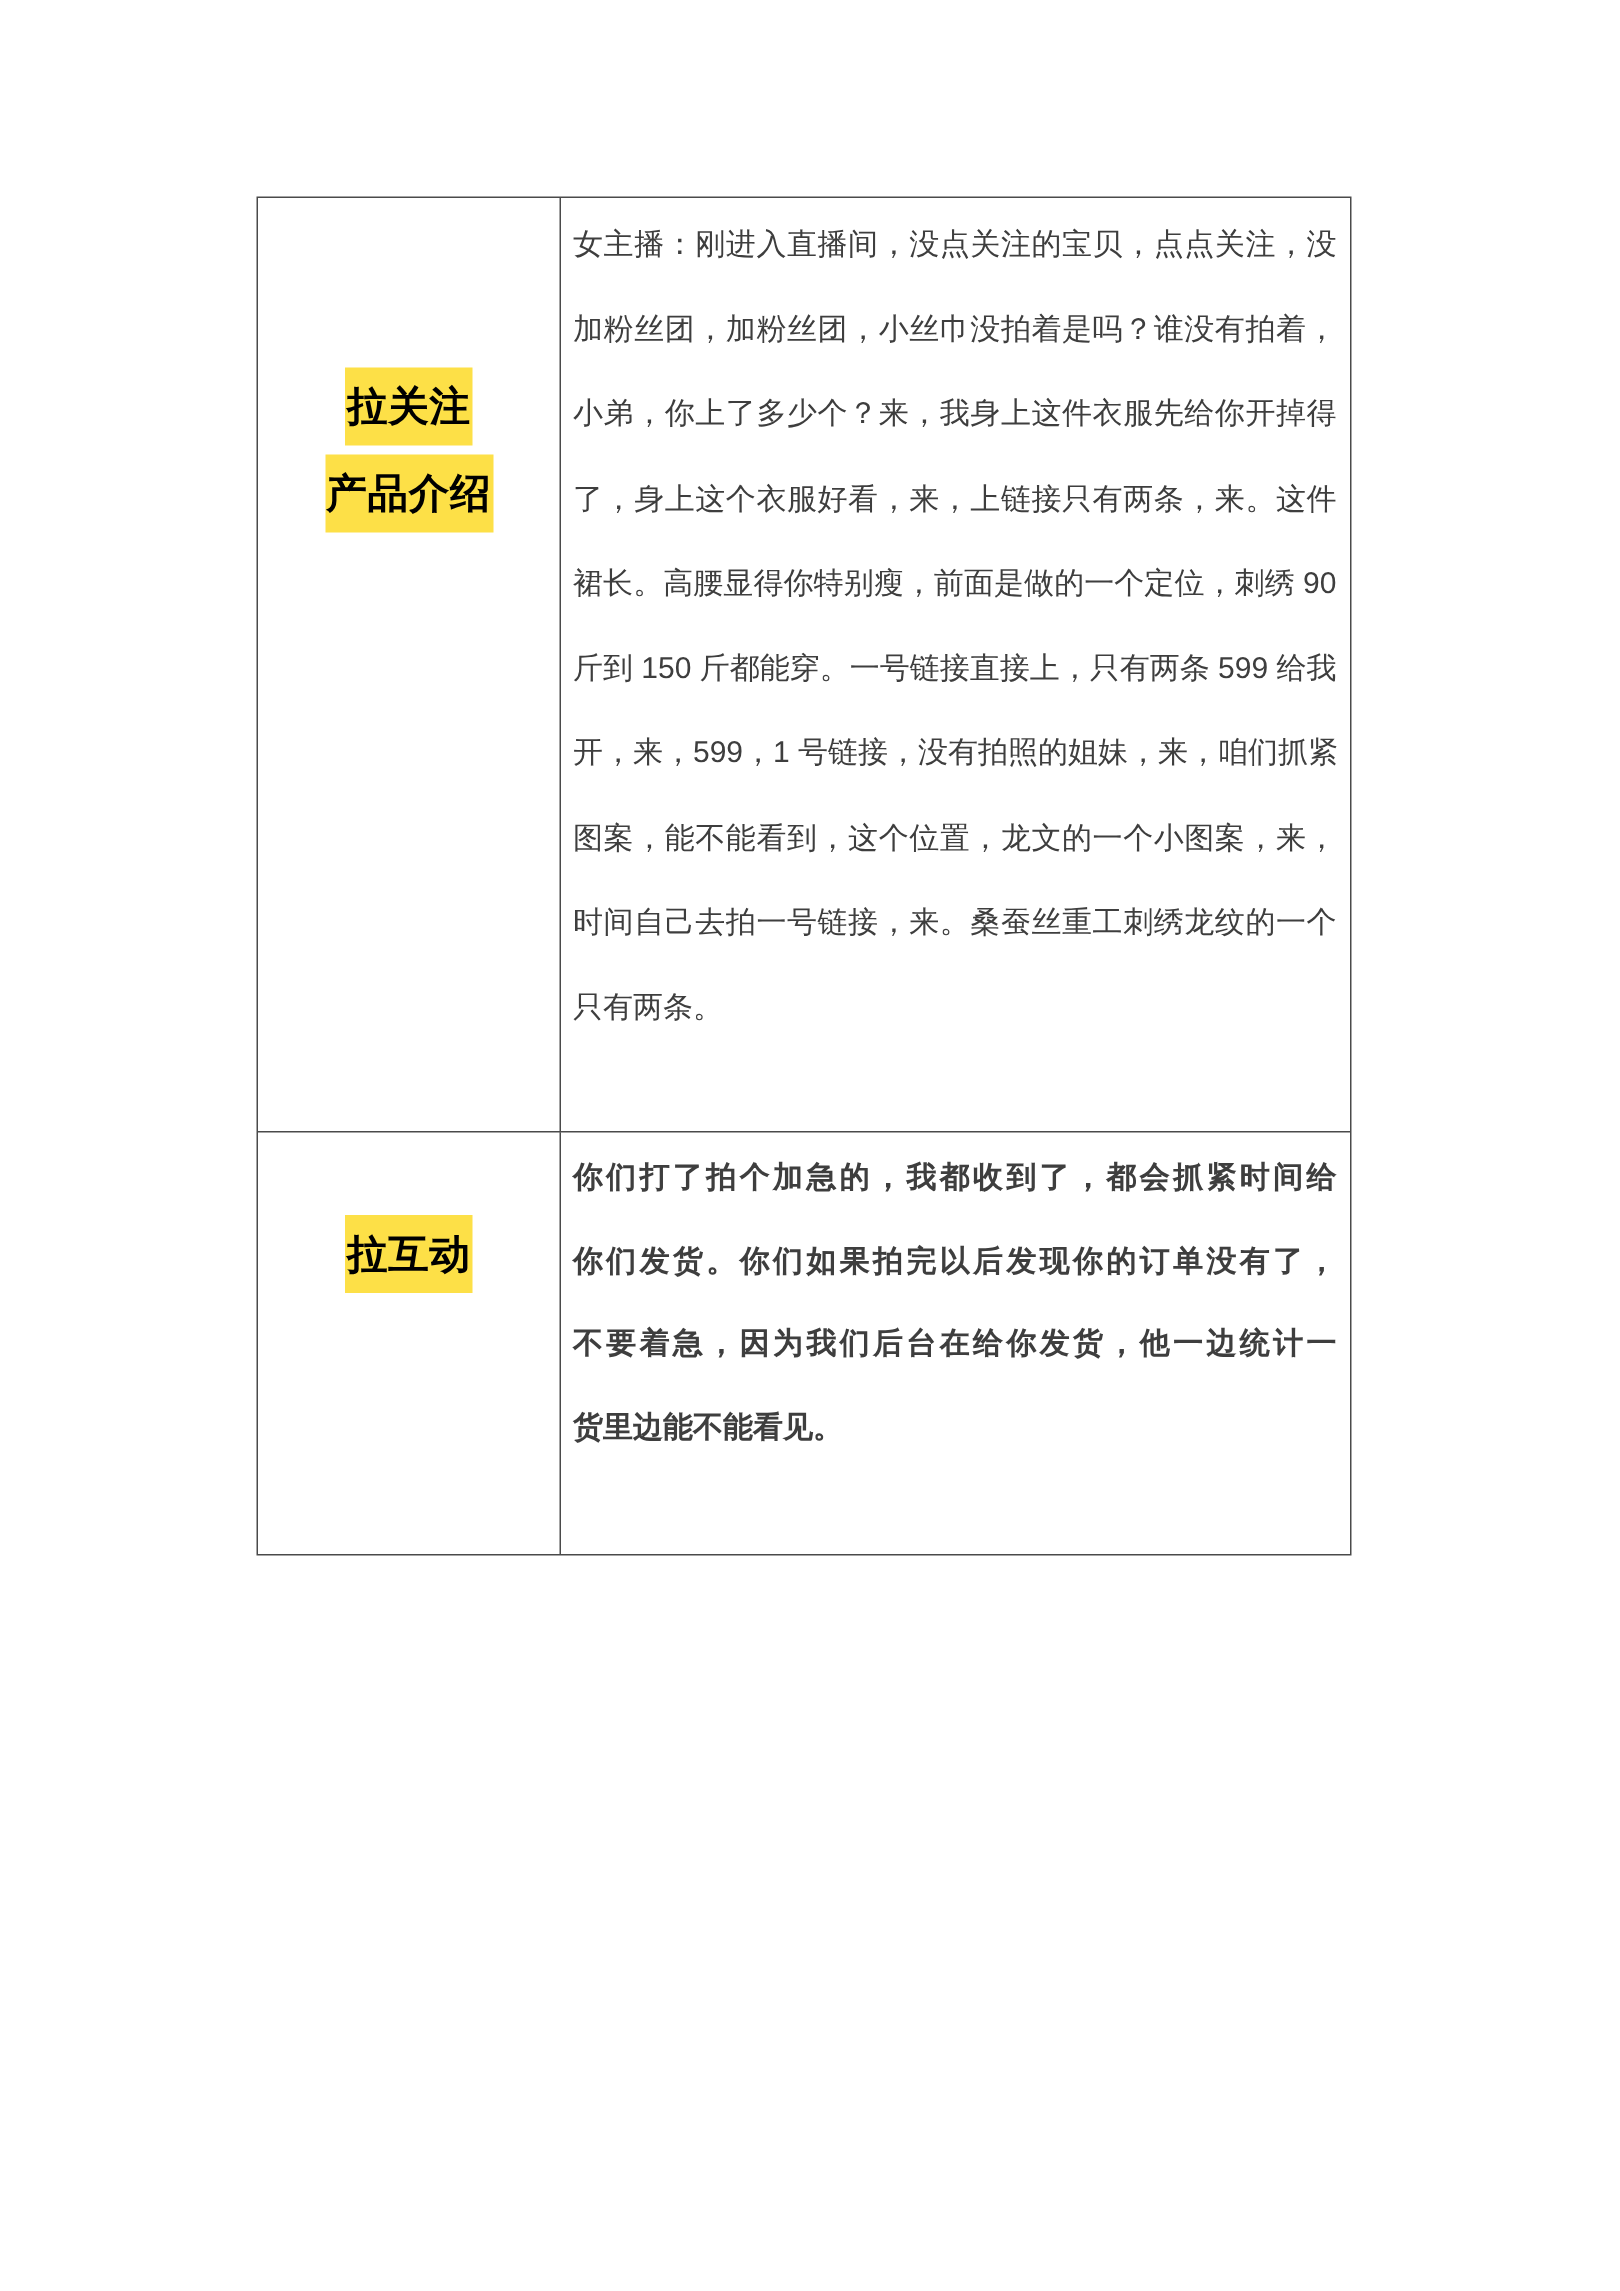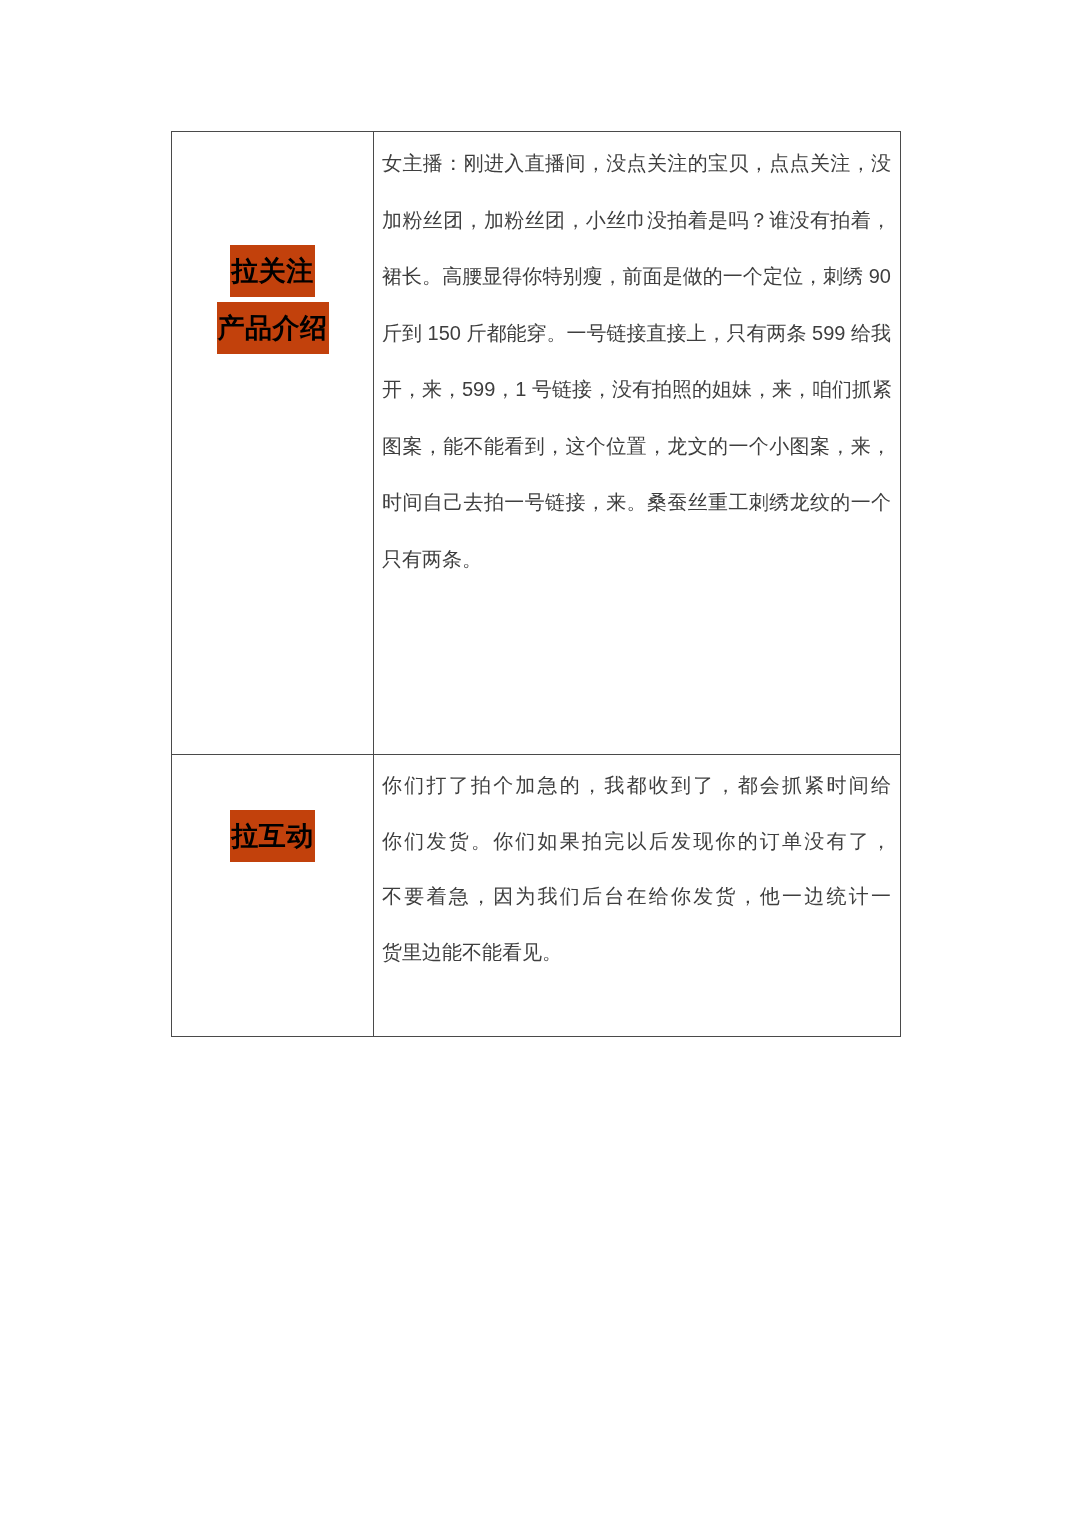--- a/index.html
+++ b/index.html
@@ -31,21 +31,21 @@
   .label-cell {
     border-right: 1px solid #4a4a4a;
     text-align: center;
   }
   .row-1 { border-bottom: 1px solid #4a4a4a; }
   .label-cell.pad-r1 { padding-top: 113px; }
   .label-cell.pad-r2 { padding-top: 55px; }
   .label-line { line-height: 55px; }
   .hl {
     display: inline-block;
-    background: #c2410c;
+    background: #fde047;
     color: #000000;
     font-weight: 700;
     font-size: 27px;
     line-height: 52px;
     padding: 0 1px;
     letter-spacing: 0.5px;
   }
   .transcript-cell {
     padding: 3px 9px 12px 8px;
     font-size: 20px;
@@ -54,20 +54,21 @@
   .t-line {
     height: 56.5px;
     line-height: 56.5px;
     white-space: nowrap;
     text-align: justify;
     text-align-last: justify;
   }
   .transcript-cell.r2 .t-line {
     height: 55.6px;
     line-height: 55.6px;
+    font-weight: bold;
   }
   .t-line.last {
     text-align-last: left;
   }
 </style>
 </head>
 <body>
 
 <div class="page">
   <div class="doc-table">
@@ -77,20 +78,22 @@
         <span class="hl">拉关注</span>
       </div>
       <div class="label-line">
         <span class="hl">产品介绍</span>
       </div>
     </div>
 
     <div class="cell transcript-cell row-1 r1">
       <div class="t-line">女主播：刚进入直播间，没点关注的宝贝，点点关注，没</div>
       <div class="t-line">加粉丝团，加粉丝团，小丝巾没拍着是吗？谁没有拍着，</div>
+      <div class="t-line">小弟，你上了多少个？来，我身上这件衣服先给你开掉得</div>
+      <div class="t-line">了，身上这个衣服好看，来，上链接只有两条，来。这件</div>
       <div class="t-line">裙长。高腰显得你特别瘦，前面是做的一个定位，刺绣 90</div>
       <div class="t-line">斤到 150 斤都能穿。一号链接直接上，只有两条 599 给我</div>
       <div class="t-line">开，来，599，1 号链接，没有拍照的姐妹，来，咱们抓紧</div>
       <div class="t-line">图案，能不能看到，这个位置，龙文的一个小图案，来，</div>
       <div class="t-line">时间自己去拍一号链接，来。桑蚕丝重工刺绣龙纹的一个</div>
       <div class="t-line last">只有两条。</div>
     </div>
 
     <div class="cell label-cell pad-r2">
       <div class="label-line">

